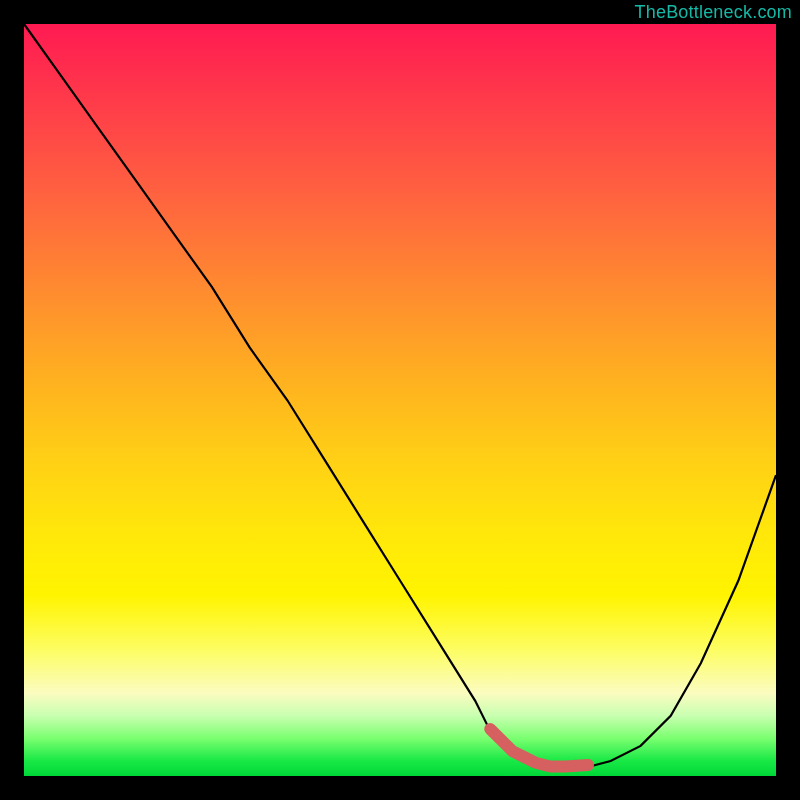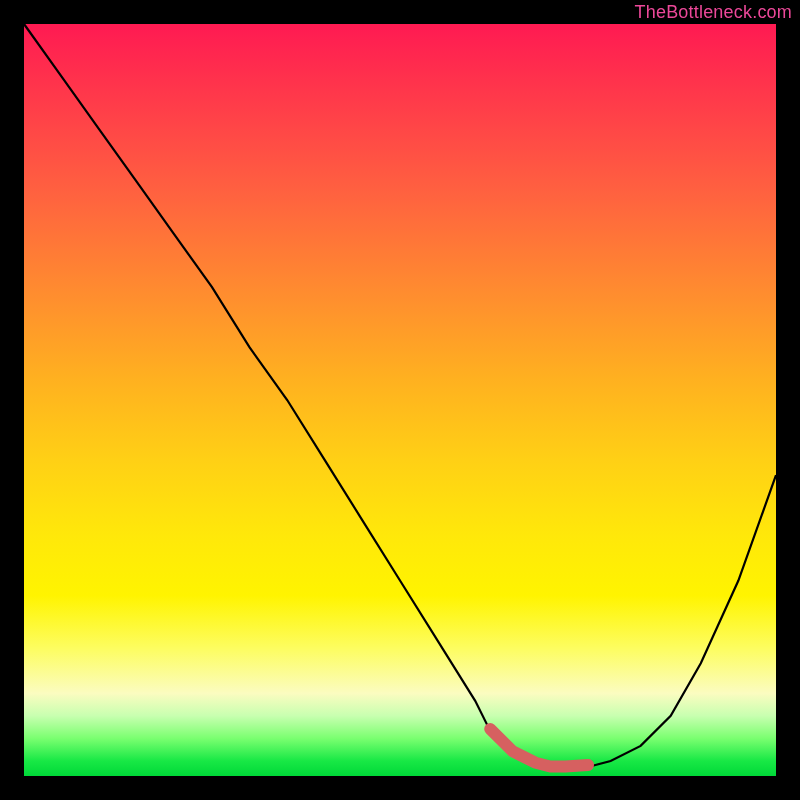--- a/index.html
+++ b/index.html
@@ -49,21 +49,21 @@
     left: 0;
     top: 0;
     width: 752px;
     height: 752px;
     overflow: visible;
   }
   .attribution {
     position: absolute;
     top: 2px;
     right: 8px;
-    color: #ec4899;
+    color: #14b8a6;
     font-size: 18px;
     font-weight: 500;
     letter-spacing: 0.2px;
   }
 </style>
 </head>
 <body>
 
 <div class="frame">
   <div class="plot-area"></div>

